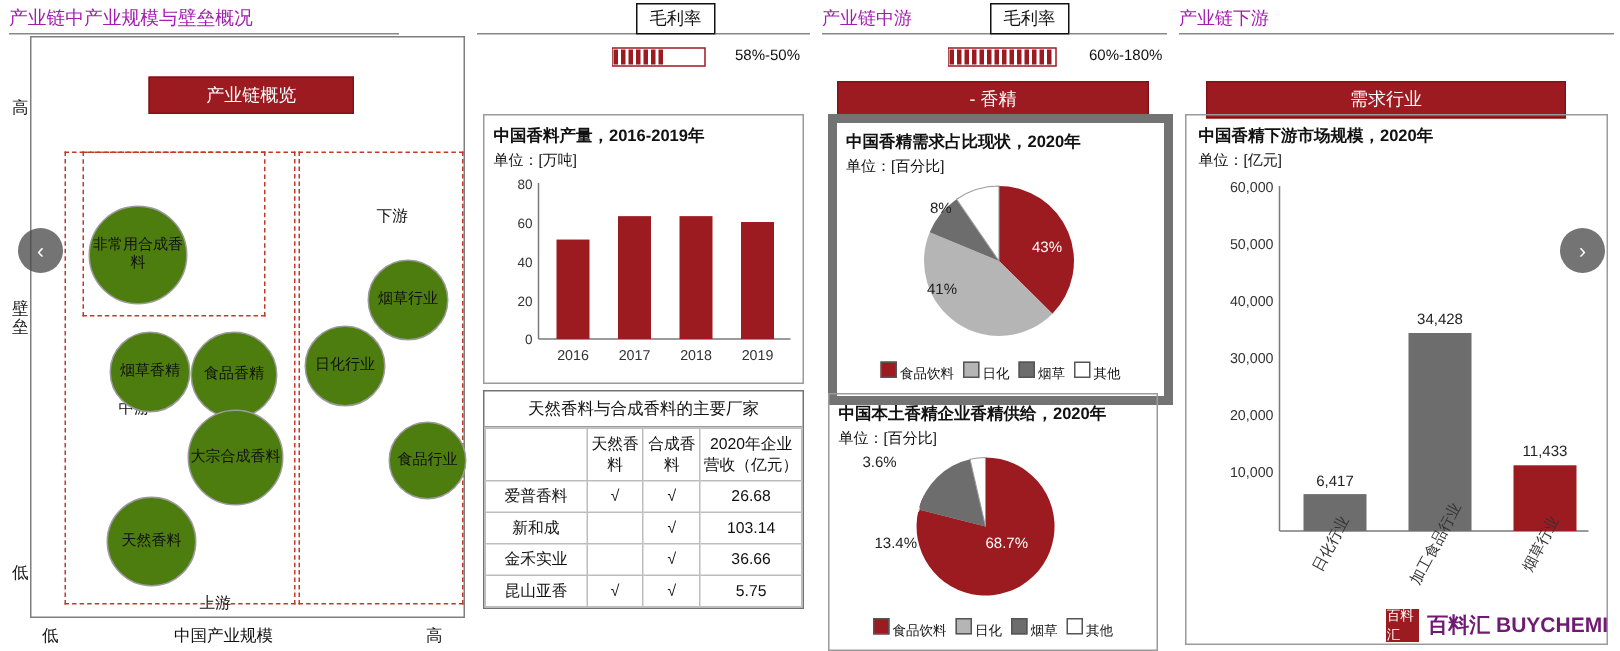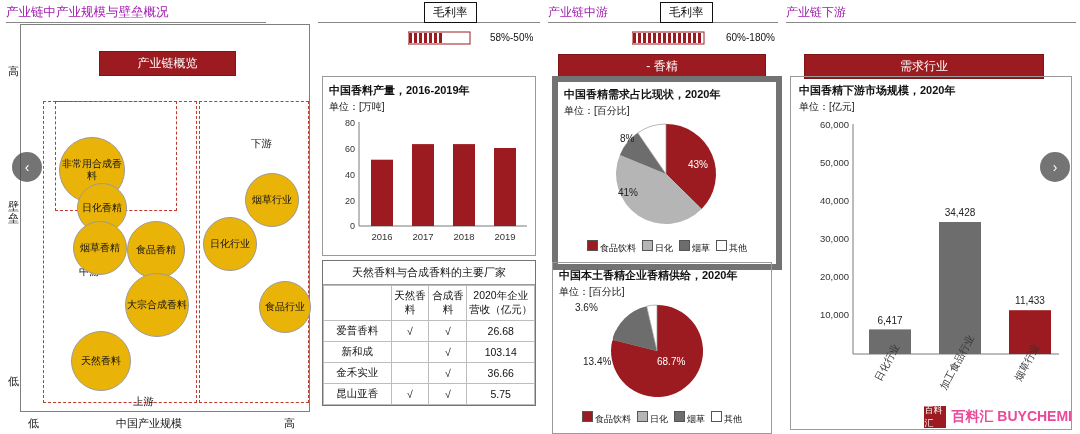--- a/index.html
+++ b/index.html
@@ -15,21 +15,21 @@
   #p1{left:6px;top:4px;width:305px;height:426px;}
   #p1 .title{font-size:12.5px;}
   #p1 .frame{position:absolute;left:14px;top:20px;width:288px;height:386px;border:1px solid #7f7f7f;}
   #p1 .overview{position:absolute;left:78px;top:26px;width:135px;}
   #p1 .axisY{position:absolute;left:2px;top:60px;font-size:11px;}
   #p1 .axisYmid{position:absolute;left:2px;top:196px;font-size:11px;width:14px;line-height:12px;}
   #p1 .axisYlow{position:absolute;left:2px;top:370px;font-size:11px;}
   #p1 .axisXleft{position:absolute;left:22px;top:412px;font-size:11px;}
   #p1 .axisXmid{position:absolute;left:110px;top:412px;font-size:11px;}
   #p1 .axisXright{position:absolute;left:278px;top:412px;font-size:11px;}
-  .circ{position:absolute;border:1px solid #9a9a9a;border-radius:50%;background:#eab308;display:flex;align-items:center;justify-content:center;text-align:center;font-size:10px;line-height:12px;color:#111;}
+  .circ{position:absolute;border:1px solid #9a9a9a;border-radius:50%;background:#4d7c0f;display:flex;align-items:center;justify-content:center;text-align:center;font-size:10px;line-height:12px;color:#111;}
   .lbl{position:absolute;font-size:10.5px;color:#111;}
 
   
   #p2{left:318px;top:4px;width:222px;height:426px;}
   #p2 .band{position:absolute;left:8px;top:48px;width:206px;margin-top:28px;}
   #p2 .cbox{position:absolute;left:4px;top:72px;width:212px;height:178px;border:1px solid #9a9a9a;background:#fff;}
   #p2 .ctitle{font-size:11px;margin:6px 0 2px 6px;font-weight:bold;}
   #p2 .cunit{font-size:10px;margin-left:6px;}
   #p2 .tbl{position:absolute;left:4px;top:256px;width:212px;border:1px solid #737373;}
   table{border-collapse:collapse;width:100%;font-size:10.5px;}
@@ -45,21 +45,21 @@
 
   
   #p4{left:786px;top:4px;width:290px;height:426px;}
   #p4 .band{position:absolute;left:18px;top:50px;width:238px;}
   #p4 .cbox{position:absolute;left:4px;top:72px;width:280px;height:352px;border:1px solid #9a9a9a;}
 
   .margin-hdr{position:absolute;border:1px solid #111;background:#fff;font-size:11.5px;padding:2px 8px;text-align:center;}
 
   .wm{position:absolute;right:8px;bottom:6px;display:flex;align-items:center;gap:5px;}
   .wm .sq{width:22px;height:22px;background:#9c1b20;color:#fff;font-size:9px;display:flex;align-items:center;justify-content:center;}
-  .wm .txt{font-size:14px;color:#ec4899;font-weight:bold;}
+  .wm .txt{font-size:14px;color:#701a75;font-weight:bold;}
   .arrowbtn{position:absolute;width:30px;height:30px;border-radius:50%;background:rgba(70,70,70,.75);color:#fff;display:flex;align-items:center;justify-content:center;font-size:14px;}
 </style>
 </head>
 <body>
 
 <div class="panel" id="p1">
   <div class="title sec-title">产业链中产业规模与壁垒概况</div>
   <div class="hr" style="position:absolute;left:0;top:18px;width:260px;"></div>
 
   <div class="frame">
@@ -67,21 +67,20 @@
 
     <div class="dashed-red" style="position:absolute;left:22px;top:76px;width:152px;height:300px;"></div>
     <div class="dashed-red" style="position:absolute;left:34px;top:76px;width:120px;height:108px;"></div>
     <div class="dashed-red" style="position:absolute;left:178px;top:76px;width:108px;height:300px;"></div>
 
     <div class="lbl" style="left:230px;top:96px;margin-top:16px;">下游</div>
     <div class="lbl" style="left:58px;top:240px;">中游</div>
     <div class="lbl" style="left:112px;top:370px;">上游</div>
 
     <div class="circ" style="left:38px;top:112px;width:64px;height:64px;">非常用合成香料</div>
-    <div class="circ" style="left:56px;top:158px;width:48px;height:48px;">日化香精</div>
     <div class="circ" style="left:52px;top:196px;width:52px;height:52px;">烟草香精</div>
     <div class="circ" style="left:106px;top:196px;width:56px;height:56px;">食品香精</div>
     <div class="circ" style="left:182px;top:192px;width:52px;height:52px;">日化行业</div>
     <div class="circ" style="left:224px;top:148px;width:52px;height:52px;">烟草行业</div>
     <div class="circ" style="left:104px;top:248px;width:62px;height:62px;">大宗合成香料</div>
     <div class="circ" style="left:50px;top:306px;width:58px;height:58px;">天然香料</div>
     <div class="circ" style="left:238px;top:256px;width:50px;height:50px;">食品行业</div>
   </div>
 
   <div class="axisY">高</div>

